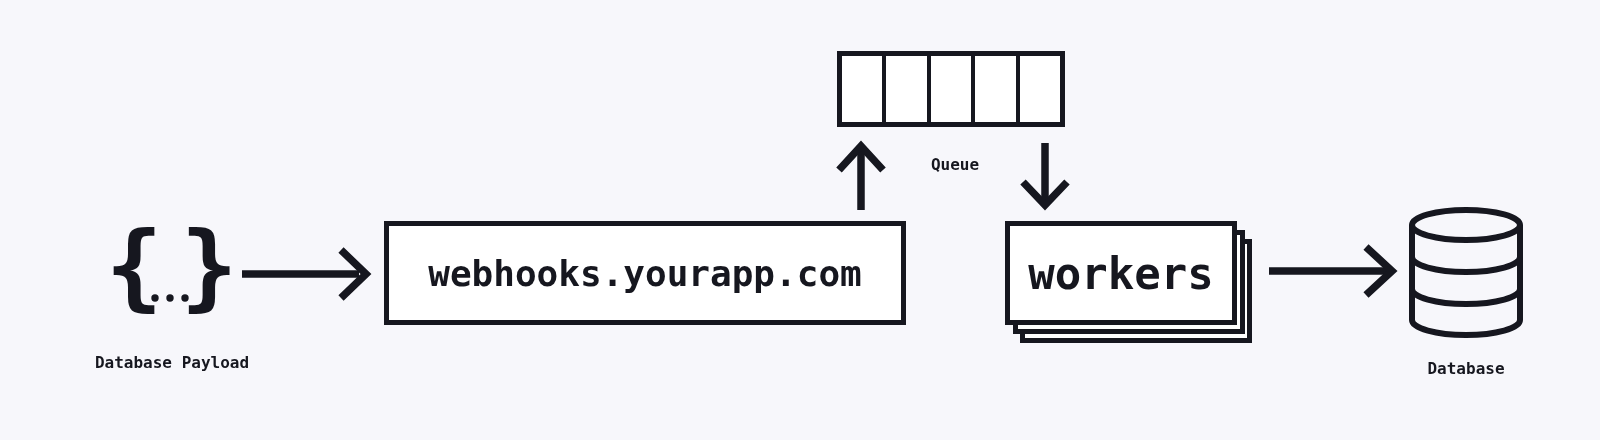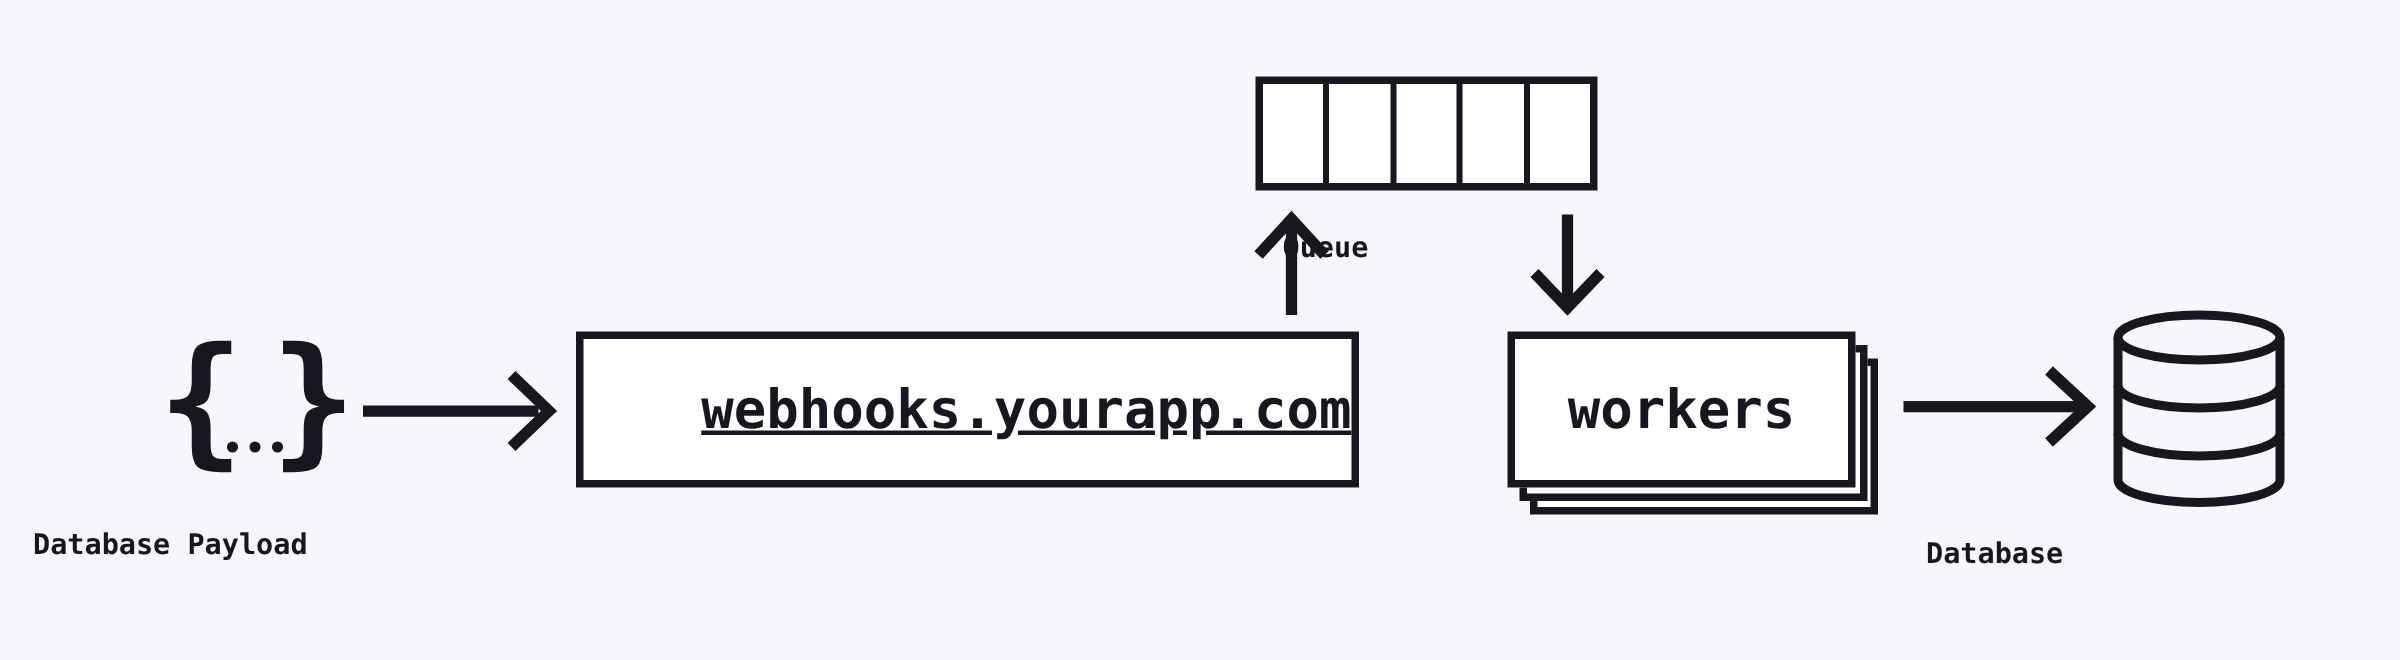--- a/index.html
+++ b/index.html
@@ -21,23 +21,22 @@
     pointer-events:none;
   }
   .stroke{stroke:var(--ink);fill:none;stroke-linejoin:miter;stroke-linecap:butt;}
   .glyph{fill:var(--ink);font-family:"DejaVu Sans Mono","Liberation Mono",monospace;font-weight:bold;}
 
   .node{
     position:absolute;
     box-sizing:border-box;
     background:var(--fill);
     border:5px solid var(--ink);
-    display:flex;align-items:center;justify-content:flex-end;
+    display:flex;align-items:center;justify-content:center;
     font-weight:bold;
-    text-decoration:underline;
   }
   .node-text{font-weight:bold;white-space:nowrap;}
 
   .webhooks-box{left:384px;top:221px;width:522px;height:104px;font-size:36px;}
 
   .queue-box{
     position:absolute;left:837px;top:51px;width:228px;height:76px;
     box-sizing:border-box;background:var(--fill);
     border:5px solid var(--ink);
     display:flex;
@@ -47,31 +46,31 @@
 
   .workers-stack{position:absolute;left:1005px;top:221px;width:252px;height:127px;}
   .stack-layer{
     position:absolute;width:232px;height:104px;
     box-sizing:border-box;background:var(--fill);
     border:5px solid var(--ink);
   }
   .workers-main{
     left:0;top:0;
     display:flex;align-items:center;justify-content:center;
-    font-size:36px;font-weight:bold;
+    font-size:44px;font-weight:bold;
   }
 
   .diagram-label{
     position:absolute;
-    font-size:19px;font-weight:bold;
-    line-height:26px;white-space:nowrap;
+    font-size:16px;font-weight:bold;
+    line-height:26px;text-align:center;white-space:nowrap;
   }
   .payload-label{left:22px;top:350px;width:300px;}
   .queue-label{left:855px;top:152px;width:200px;}
-  .database-label{left:1284px;top:356px;width:200px;}
+  .database-label{left:1366px;top:356px;width:200px;}
 </style>
 </head>
 <body>
 
 <div class="canvas">
 
   <svg class="overlay" viewBox="0 0 1600 440">
 
     <g>
       <text class="glyph" x="134" y="299" font-size="95" text-anchor="middle">{</text>

